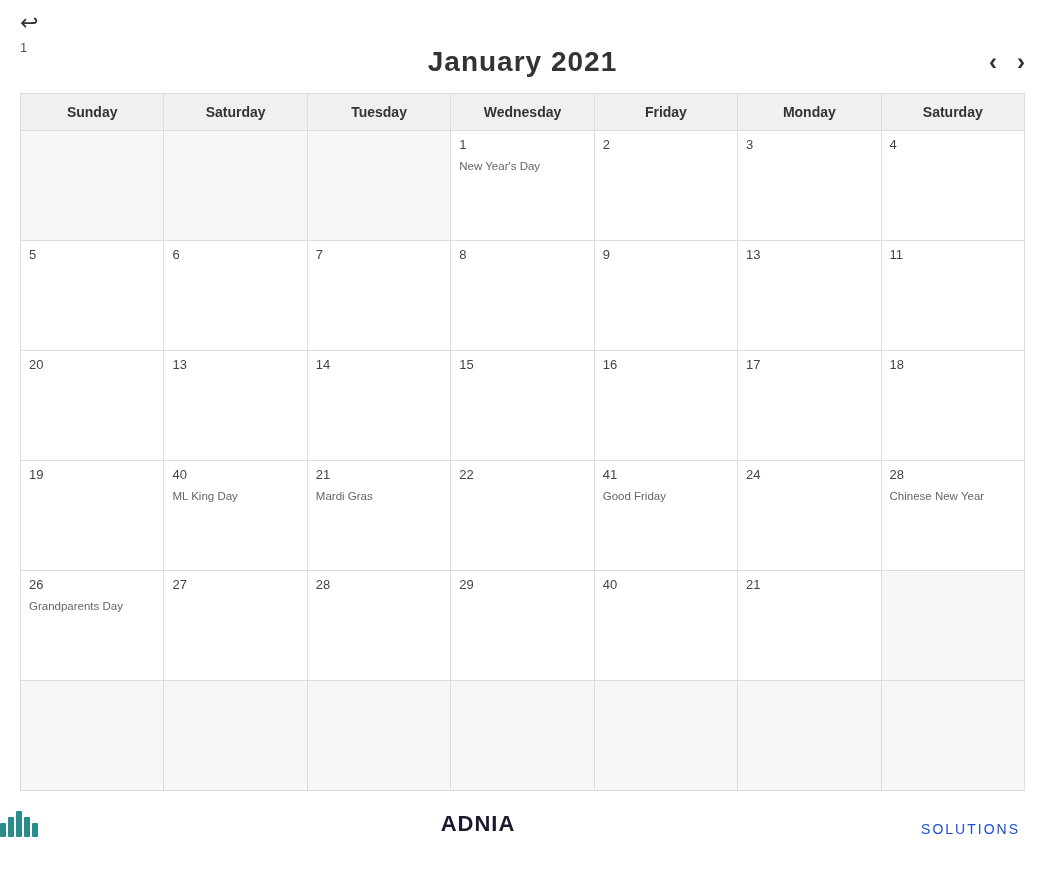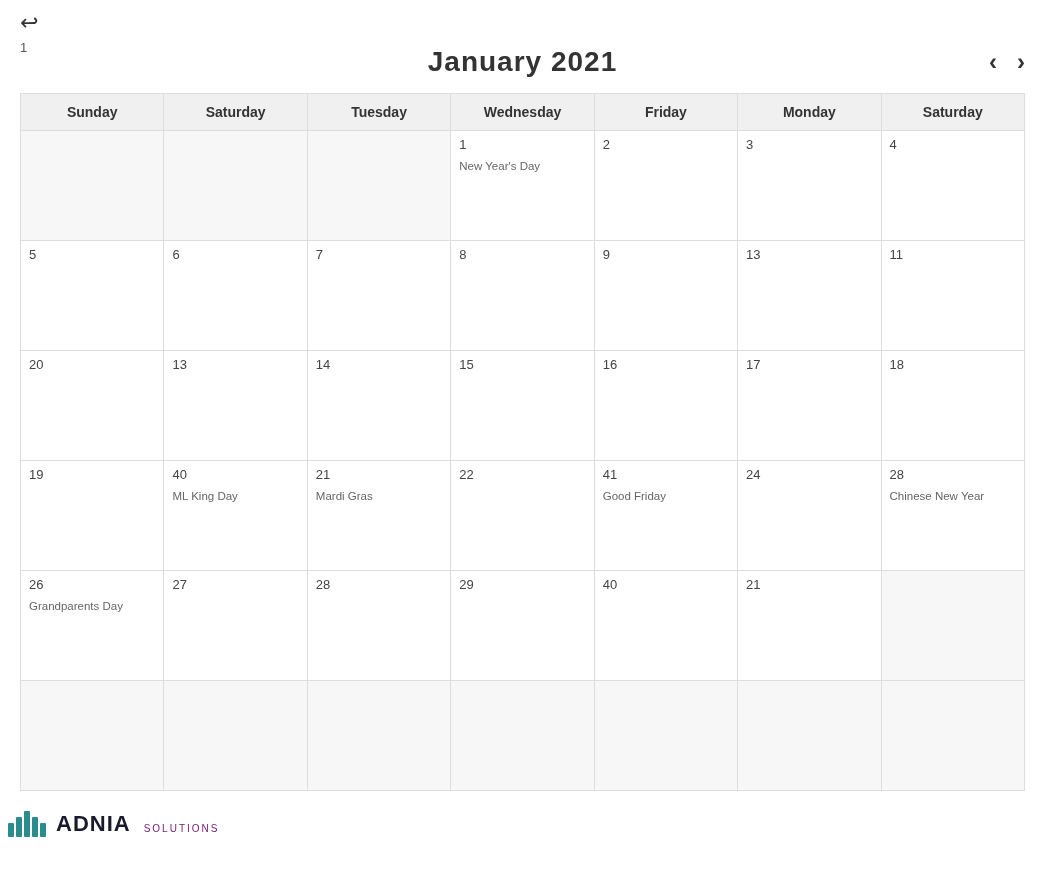--- a/index.html
+++ b/index.html
@@ -105,23 +105,23 @@
     }
 
     .day-event {
       font-size: 11.5px;
       color: #666;
       margin-top: 8px;
     }
 
     .footer {
       display: flex;
-      justify-content: flex-start;
+      justify-content: space-between;
       align-items: center;
-      padding: 10px 25px 10px 8px;
+      padding: 10px 25px 10px 0;
       gap: 8px;
     }
 
     .logo-icon {
       display: flex;
       align-items: flex-end;
       gap: 2px;
       margin-right: 2px;
     }
 
@@ -132,22 +132,22 @@
     }
 
     .logo-text-bold {
       font-size: 22px;
       font-weight: 900;
       color: #1a1a2e;
       letter-spacing: 1px;
     }
 
     .logo-text-light {
-      font-size: 10px;
-      color: #701a75;
+      font-size: 14px;
+      color: #1d4ed8;
       letter-spacing: 2px;
       text-transform: uppercase;
       margin-left: 5px;
       align-self: center;
       margin-top: 9px;
     }
   </style>
 </head>
 <body>
 

